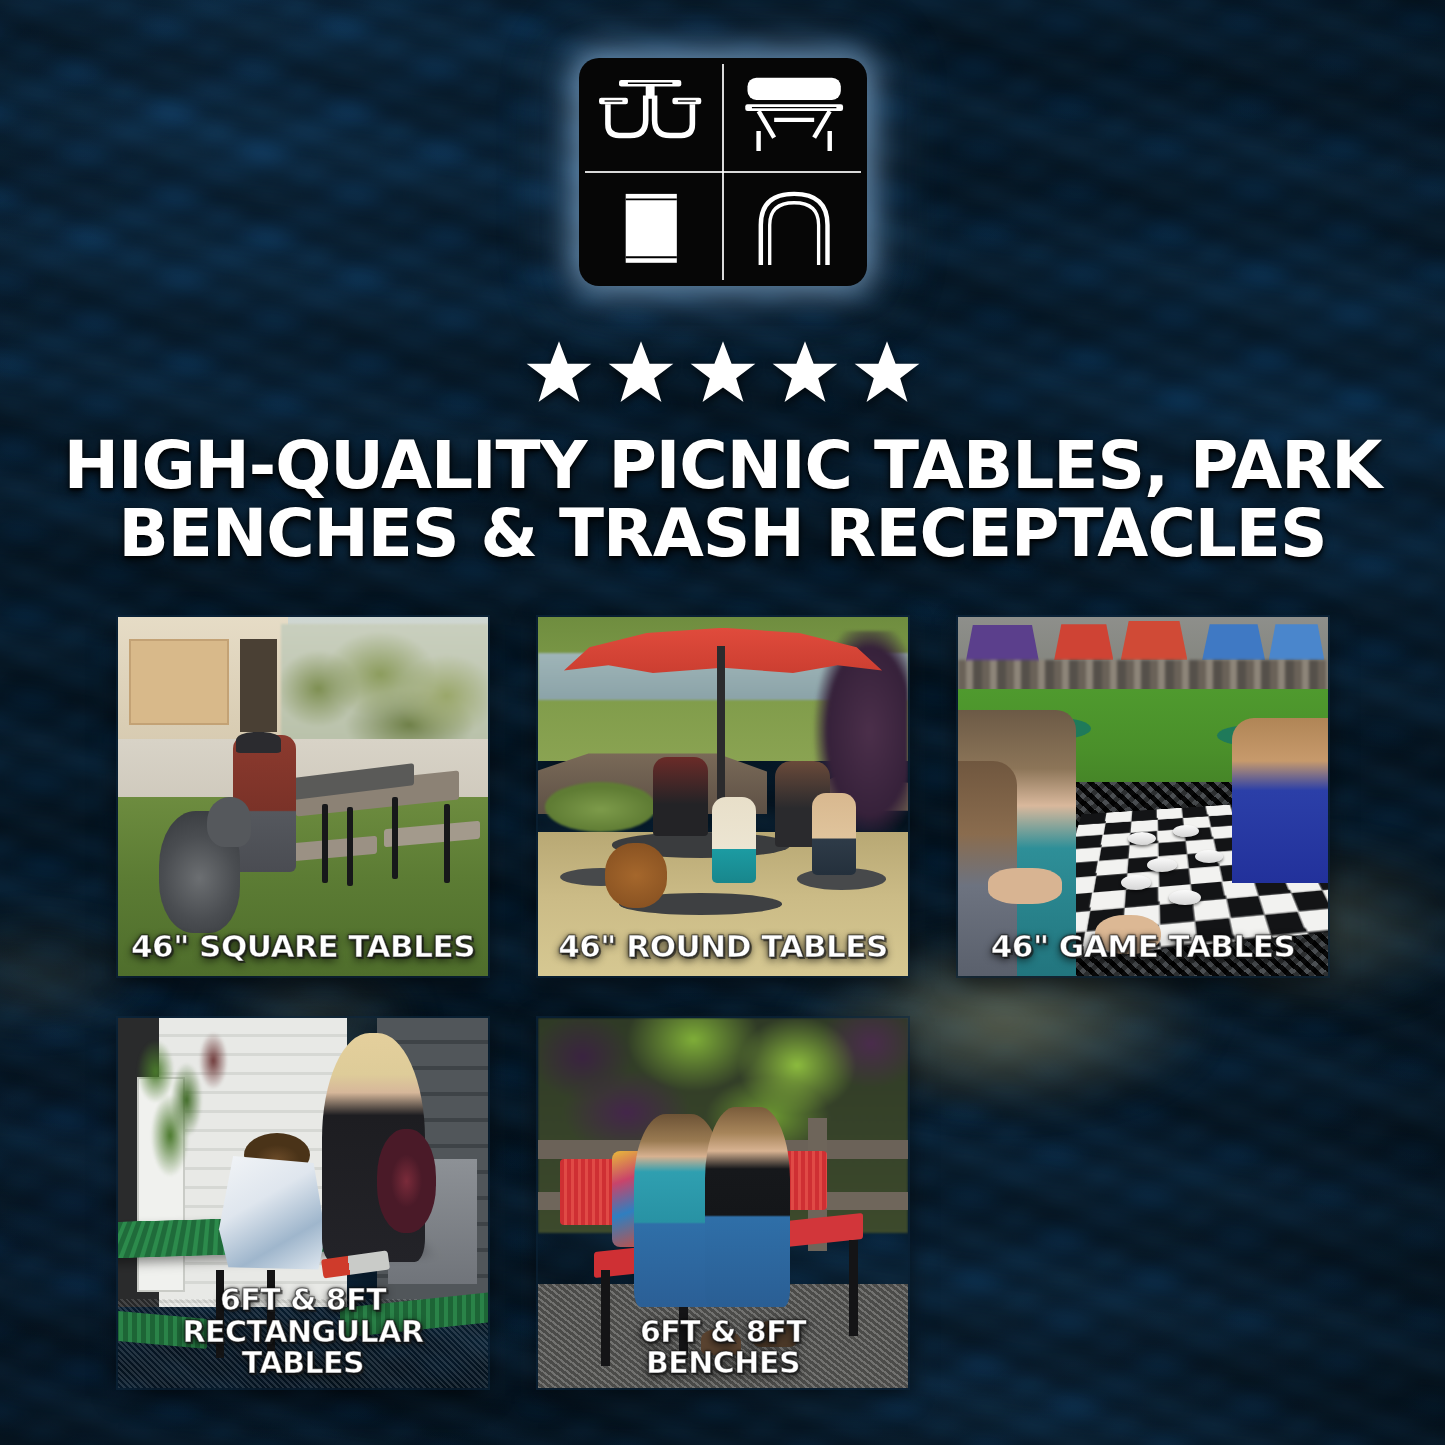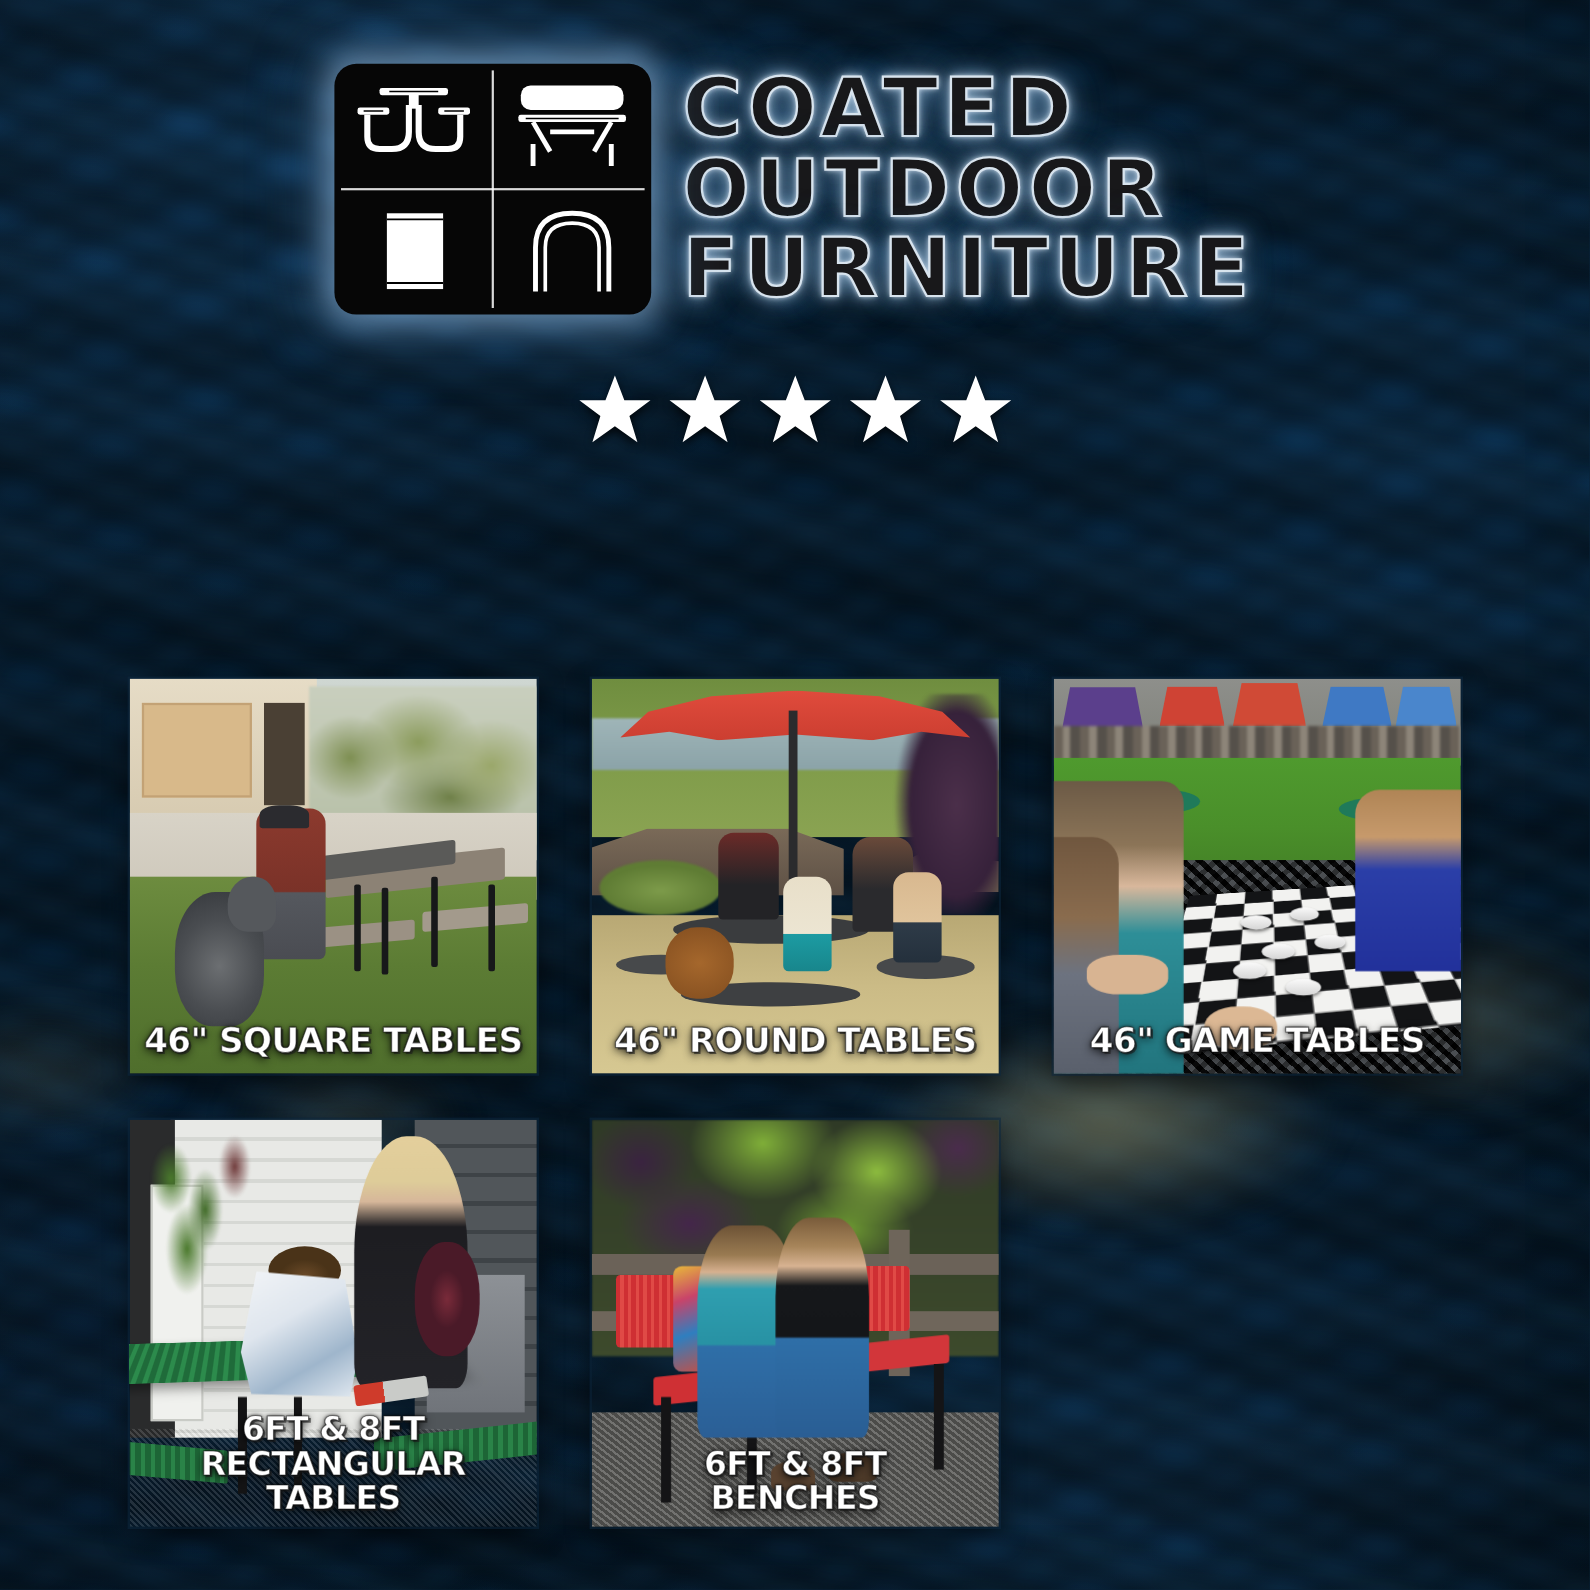--- a/index.html
+++ b/index.html
@@ -403,45 +403,44 @@
       </div>
 
       <div class="logo-cell lc-br">
         <svg viewBox="0 0 100 80" fill="none" stroke="#ffffff" stroke-width="3">
           <path d="M20 72 L20 36 Q20 8 50 8 Q80 8 80 36 L80 72" stroke-width="4"></path>
           <path d="M28 72 L28 36 Q28 16 50 16 Q72 16 72 36 L72 72" stroke-width="3"></path>
         </svg>
       </div>
     </div>
 
-    <div class="logo-words">
-      <span class="lw1">COATED</span>
-      <span class="lw2">OUTDOOR</span>
-      <span class="lw1">FURNITURE</span>
-    </div>
   </div>
 
   <div class="stars" id="stars">
       <svg viewBox="0 0 100 96" class="star">
         <path d="M50 0 L63 34 L99 34 L70 56 L81 92 L50 70 L19 92 L30 56 L1 34 L37 34 Z" fill="#ffffff"></path>
       </svg>
       <svg viewBox="0 0 100 96" class="star">
         <path d="M50 0 L63 34 L99 34 L70 56 L81 92 L50 70 L19 92 L30 56 L1 34 L37 34 Z" fill="#ffffff"></path>
       </svg>
       <svg viewBox="0 0 100 96" class="star">
         <path d="M50 0 L63 34 L99 34 L70 56 L81 92 L50 70 L19 92 L30 56 L1 34 L37 34 Z" fill="#ffffff"></path>
       </svg>
       <svg viewBox="0 0 100 96" class="star">
         <path d="M50 0 L63 34 L99 34 L70 56 L81 92 L50 70 L19 92 L30 56 L1 34 L37 34 Z" fill="#ffffff"></path>
       </svg>
       <svg viewBox="0 0 100 96" class="star">
         <path d="M50 0 L63 34 L99 34 L70 56 L81 92 L50 70 L19 92 L30 56 L1 34 L37 34 Z" fill="#ffffff"></path>
       </svg>
     </div>
 
+  <div class="headline">
+    <span class="l1">HIGH-QUALITY PICNIC TABLES, PARK</span>
+    <span class="l2">BENCHES &amp; TRASH RECEPTACLES</span>
+  </div>
 
   <div class="grid">
 
     <div class="tile t1">
       <div class="scene">
         <div class="band sky1"></div>
           <div class="rect house"></div>
           <div class="rect garage"></div>
         <div class="rect win"></div>
           <div class="rect trees"></div>

